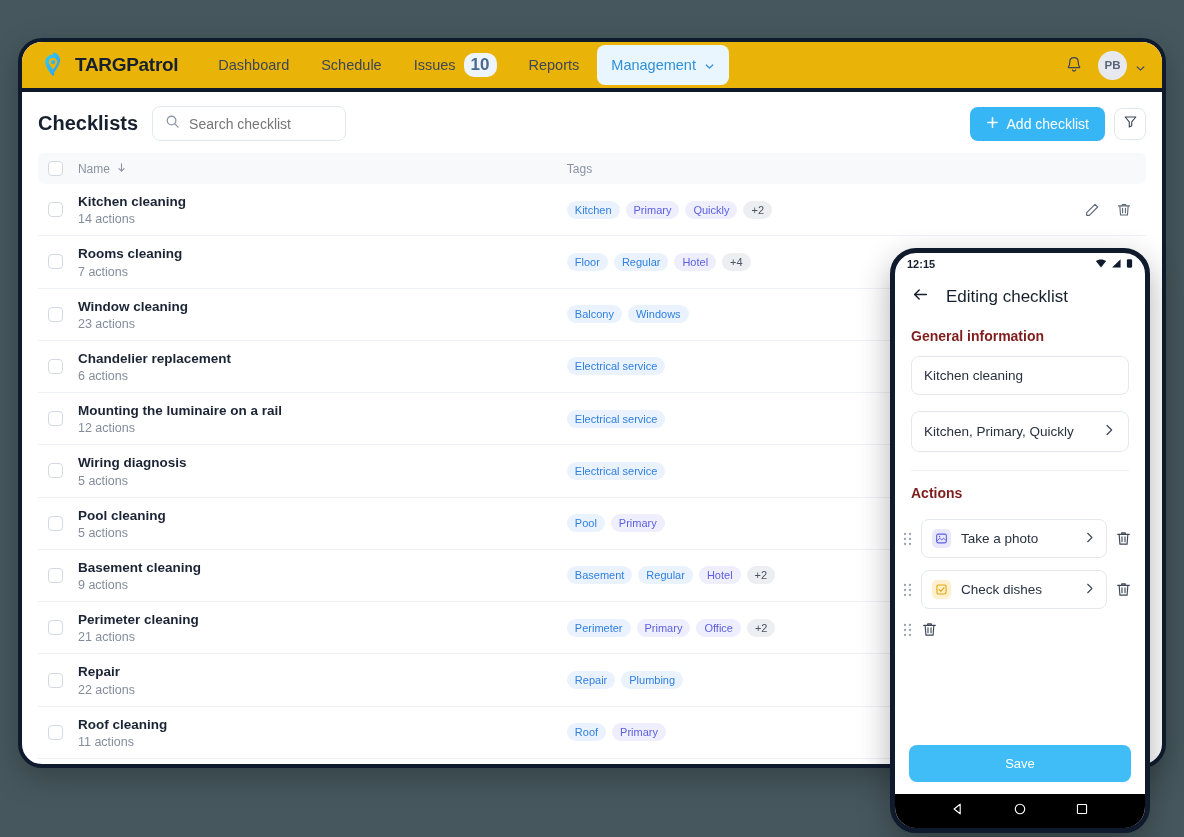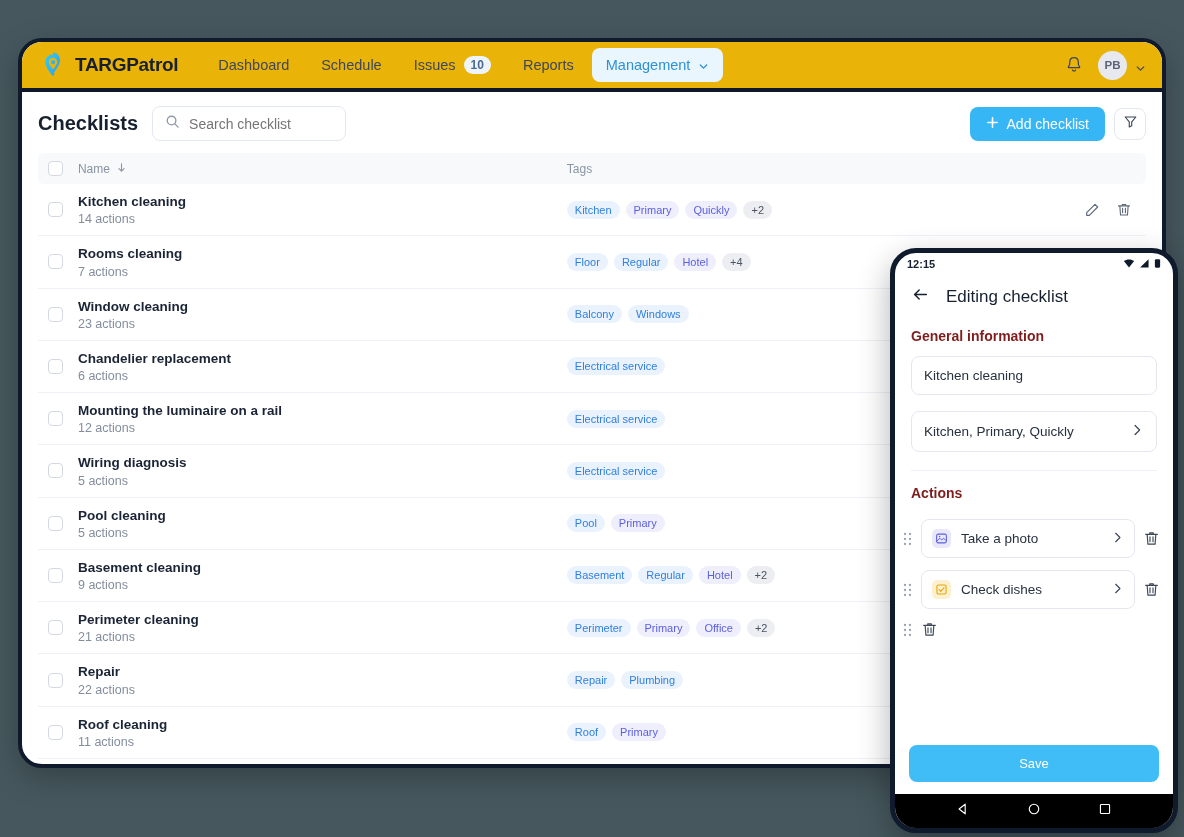--- a/index.html
+++ b/index.html
@@ -34,21 +34,21 @@
   .brand-name {
     font-size: 19px; font-weight: bold; color: #17202f; letter-spacing: -.3px;
   }
   .navlinks { display: flex; gap: 4px; }
   .navlink {
     font-size: 14.5px; color: #3d4757; padding: 8px 14px; border-radius: 8px;
     cursor: pointer; white-space: nowrap; display: flex; align-items: center; gap: 8px;
   }
   .navlink.active { background: #eaf6fe; color: #2e90d8; }
   .navbadge {
-    background: #eef4fb; color: #4b6a8d; font-size: 12px; font-weight: bold;
+    background: #eef4fb; color: #4b6a8d; font-size: 17px; font-weight: bold;
     border-radius: 10px; padding: 2px 7px; line-height: 1.2;
   }
   .chev { width: 11px; height: 11px; display:inline-block; }
   .nav-right { margin-left: auto; display: flex; align-items: center; gap: 14px; }
   .upgrade-btn {
     display: flex; align-items: center; gap: 8px;
     border: 1px solid #dfe4ec; border-radius: 20px;
     padding: 8px 16px; font-size: 14px; color: #273142;
     background: #fff; cursor: pointer; white-space: nowrap;
   }
@@ -114,21 +114,21 @@
     background: #eaf3fd; color: #2f7fe0;
   }
   .tag.violet { background: #eeeefd; color: #5b5fe0; }
   .tag.more   { background: #eceef1; color: #4b5463; }
   .row-actions { display: flex; align-items: center; justify-content: flex-end; gap: 16px; padding-right: 14px; }
   .icon-btn { cursor: pointer; display: flex; }
 
   
   .phone {
     position: absolute; left: 890px; top: 248px;
-    width: 288px; height: 585px;
+    width: 260px; height: 585px;
     background: #ffffff;
     border: 5px solid #0f1b2d;
     border-radius: 26px;
     overflow: hidden;
     box-shadow: 0 12px 32px rgba(0,0,0,.30);
     display: flex; flex-direction: column;
   }
   .status-bar {
     height: 22px; display: flex; align-items: center; padding: 0 12px;
     font-size: 11px; font-weight: bold; color: #16202e;

